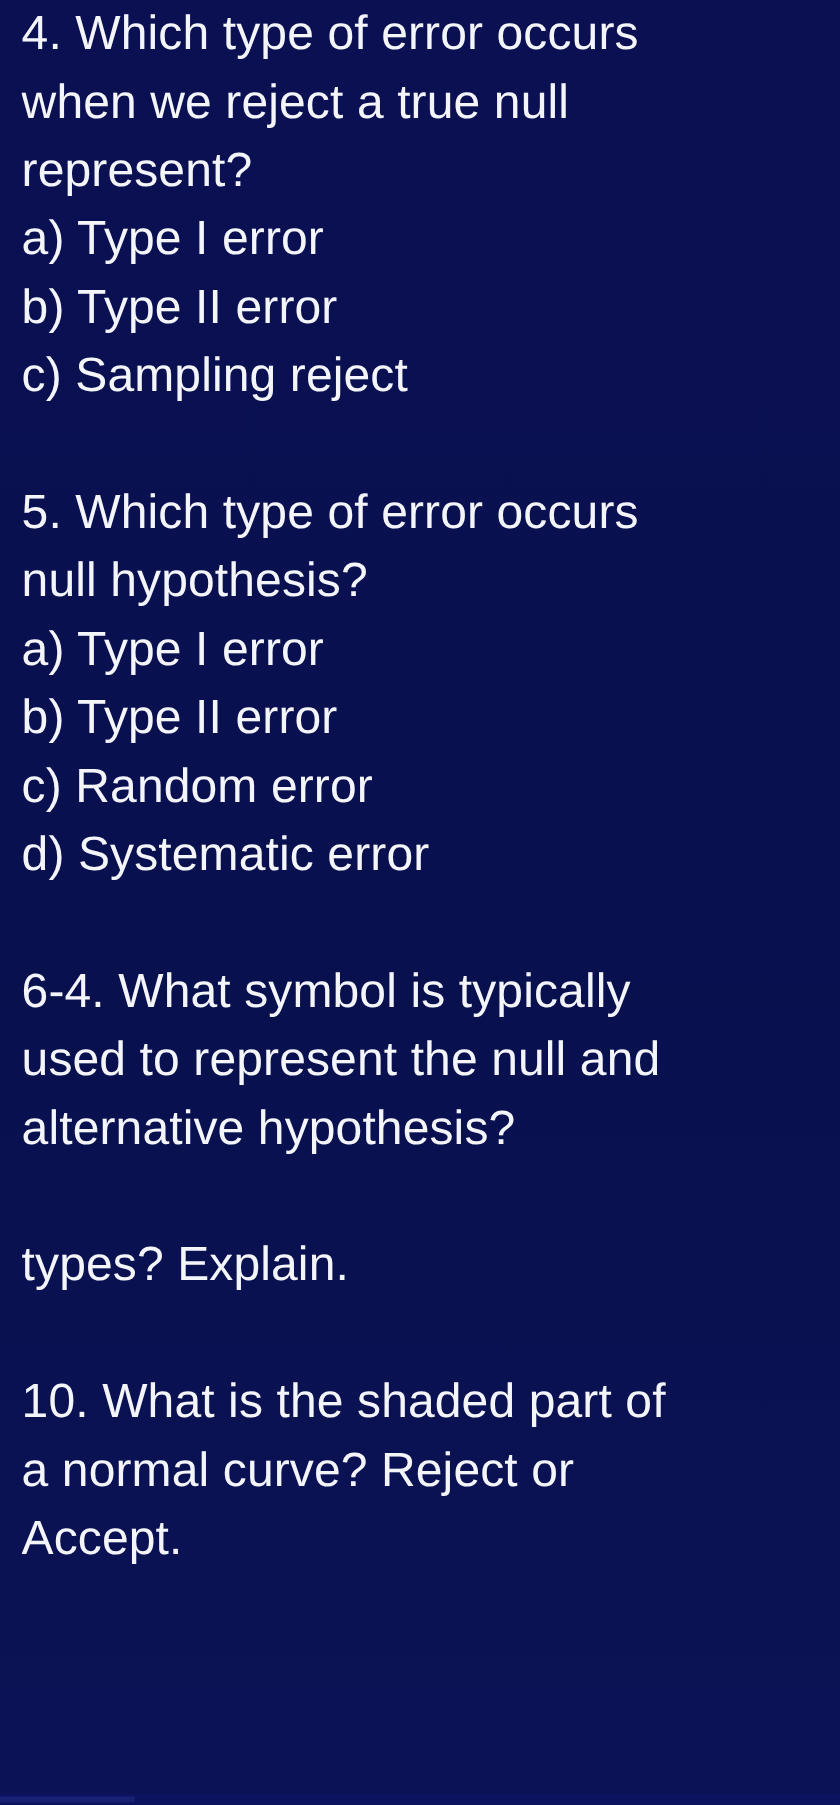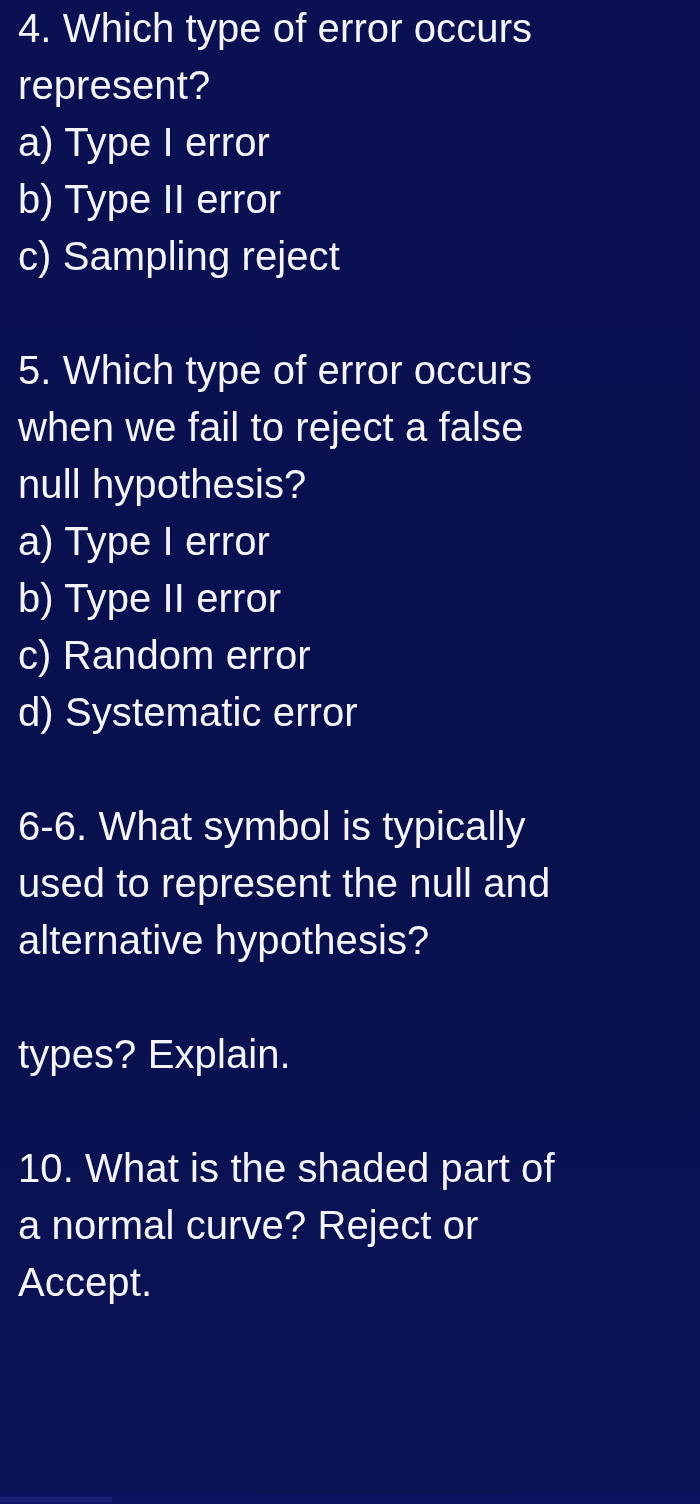--- a/index.html
+++ b/index.html
@@ -75,42 +75,42 @@
 </style>
 </head>
 <body>
 
 <div id="screen">
 
   <div id="content">
 
     <div class="qblock">
       <div class="qline clipline">4. Which type of error occurs</div>
+      <div class="qline clipline">when we reject a true null</div>
       <div class="qline clipline">represent?</div>
       <div class="qline clipline">a) Type I error</div>
       <div class="qline clipline">b) Type II error</div>
       <div class="qline clipline">c) Sampling reject</div>
     </div>
 
     <div class="spacer"></div>
 
     <div class="qblock">
       <div class="qline clipline">5. Which type of error occurs</div>
-      <div class="qline clipline">when we fail to reject a false</div>
       <div class="qline clipline">null hypothesis?</div>
       <div class="qline clipline">a) Type I error</div>
       <div class="qline clipline">b) Type II error</div>
       <div class="qline clipline">c) Random error</div>
       <div class="qline clipline">d) Systematic error</div>
     </div>
 
     <div class="spacer"></div>
 
     <div class="qblock">
-      <div class="qline clipline">6-6. What symbol is typically</div>
+      <div class="qline clipline">6-4. What symbol is typically</div>
       <div class="qline clipline">used to represent the null and</div>
       <div class="qline clipline">alternative hypothesis?</div>
     </div>
 
     <div class="spacer"></div>
 
     <div class="qblock">
       <div class="qline clipline">types? Explain.</div>
     </div>
 

